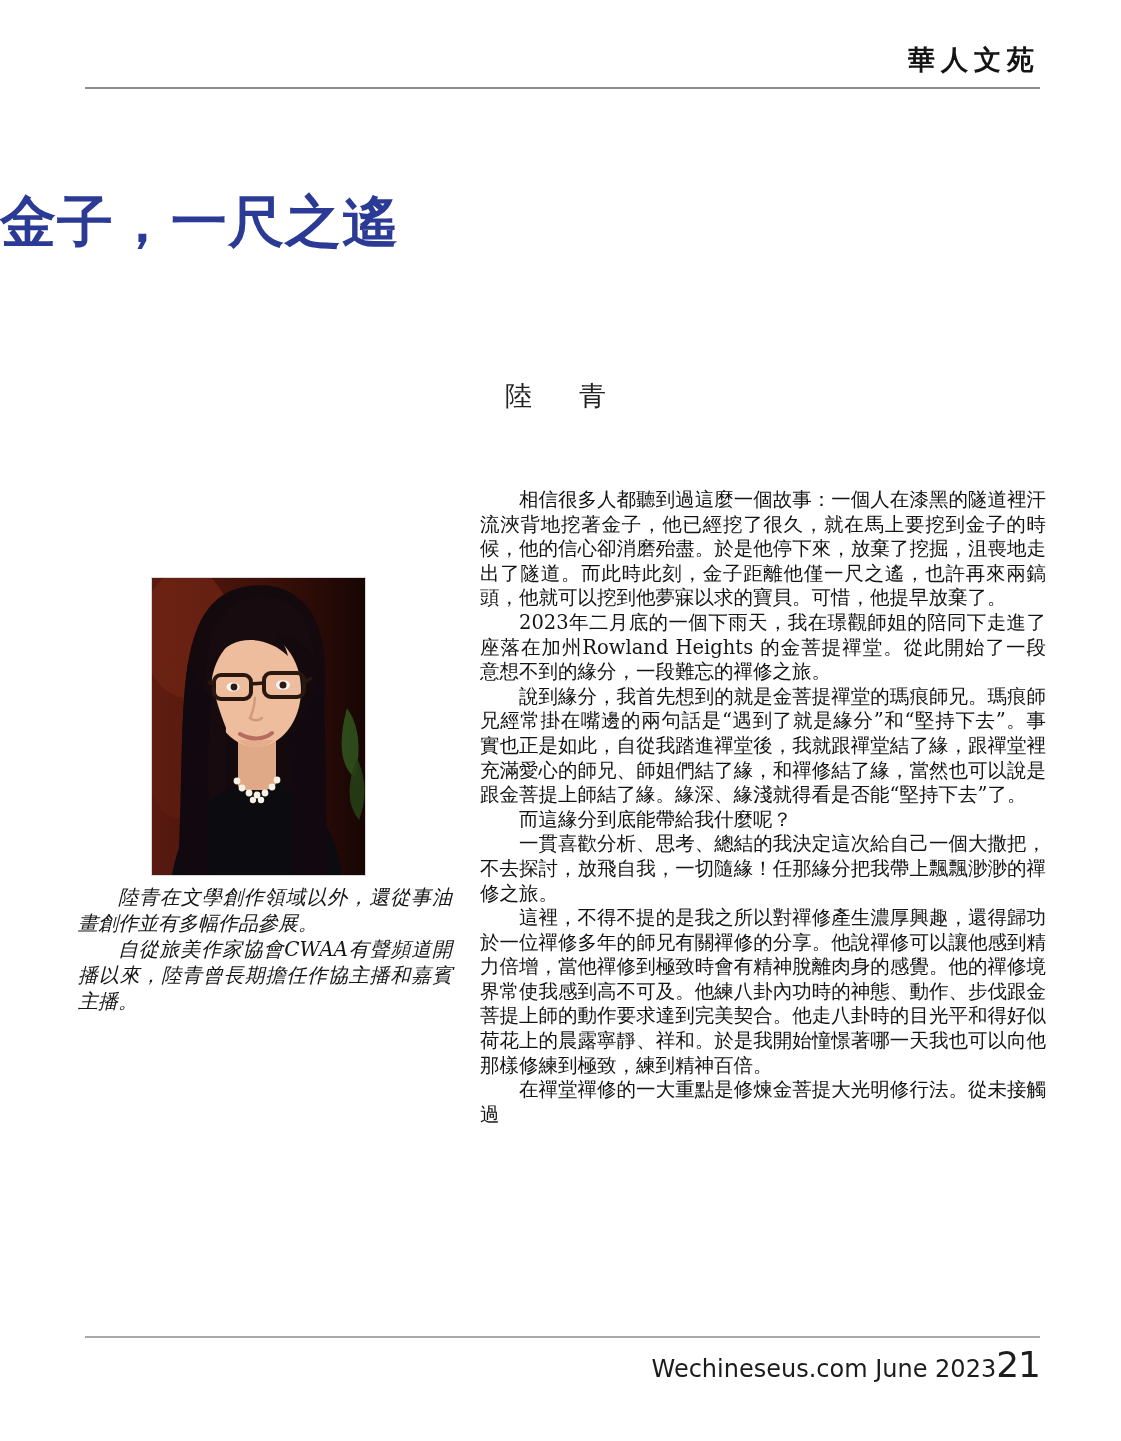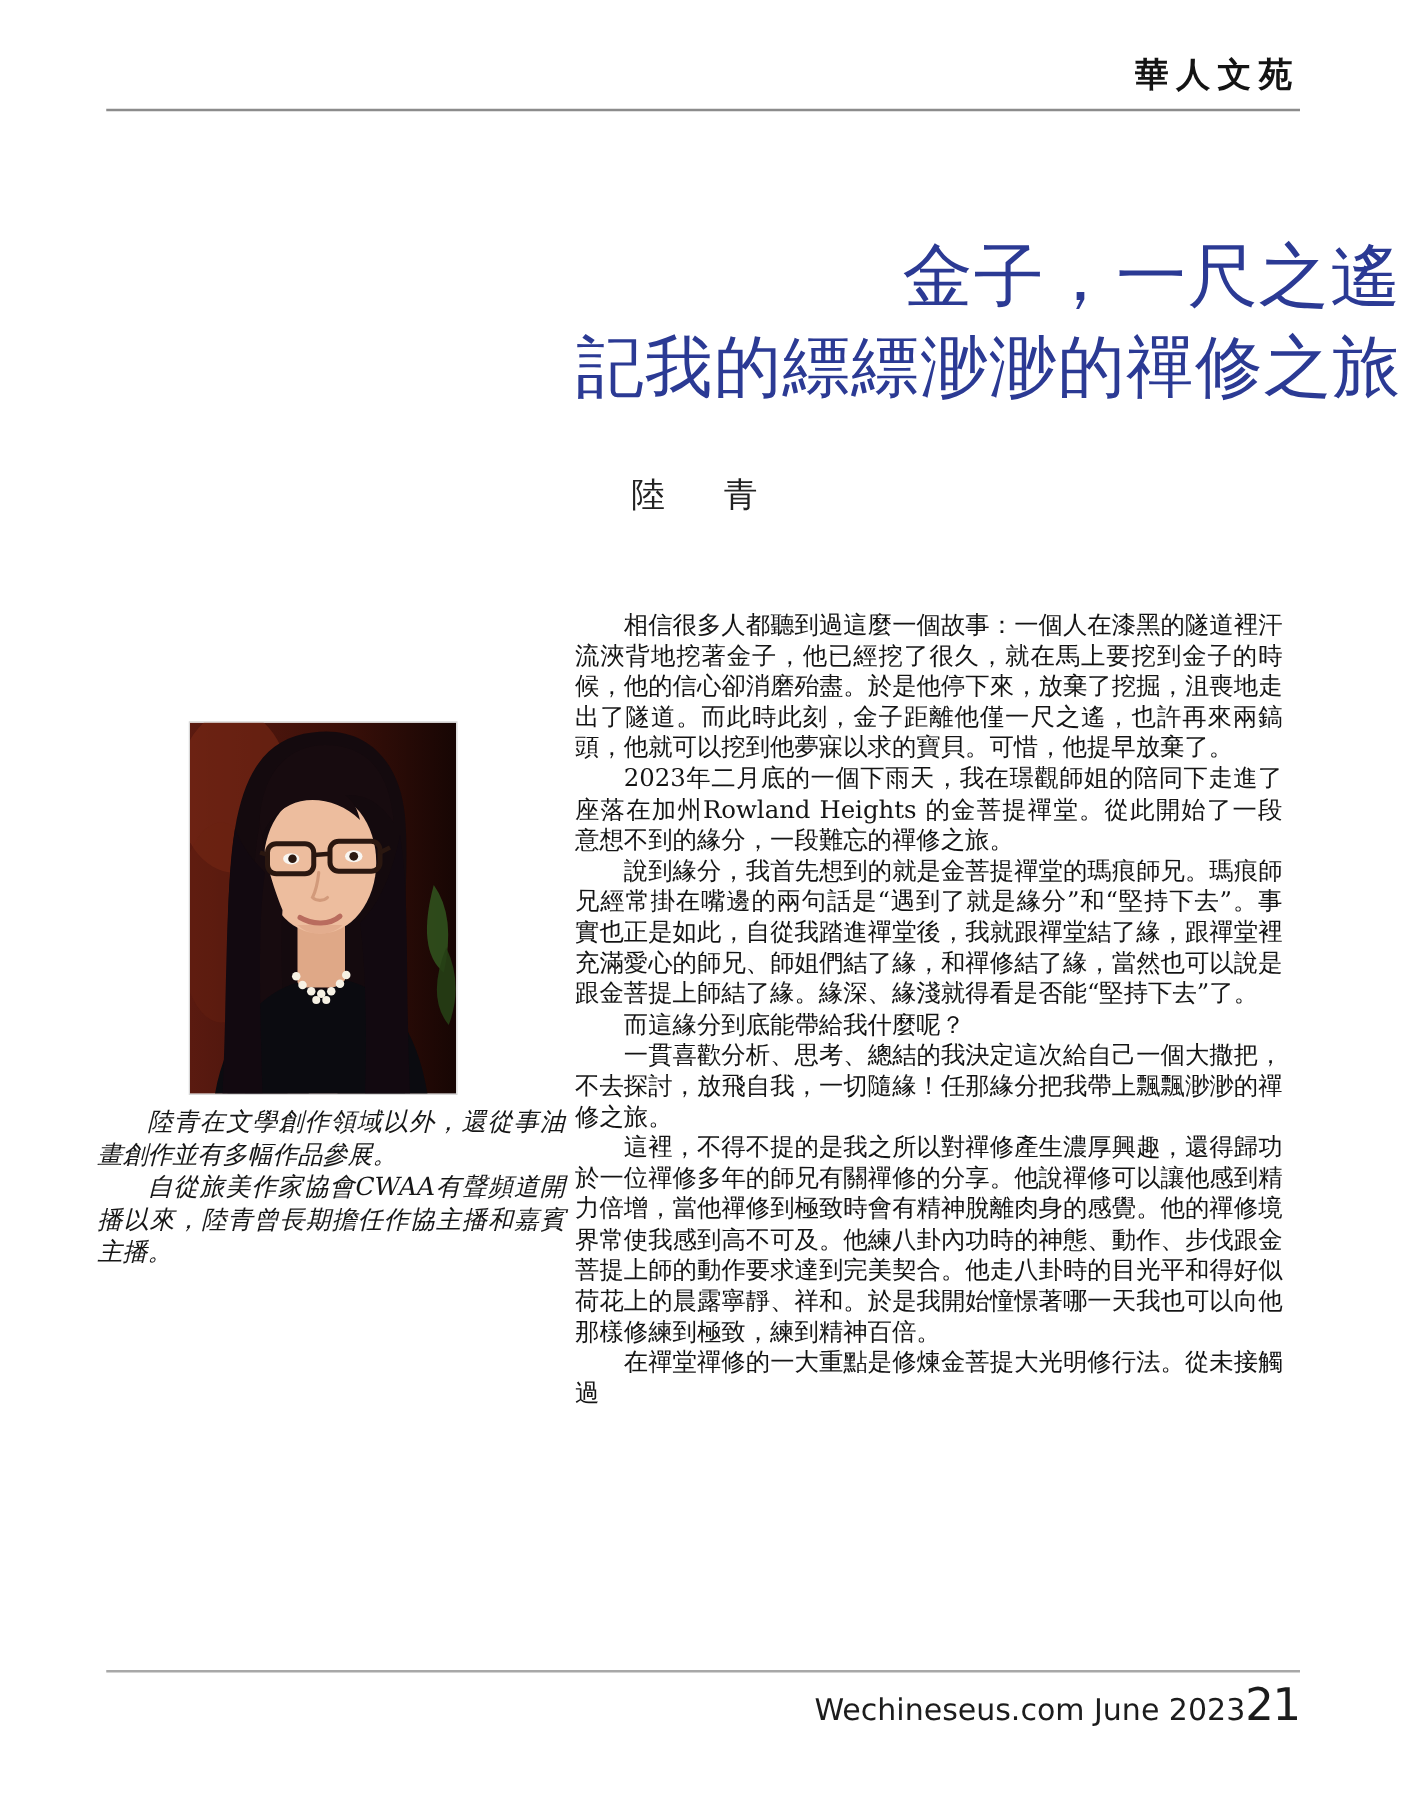--- a/index.html
+++ b/index.html
@@ -29,24 +29,24 @@
     left: 85px;
     right: 81px;
     height: 2px;
     background: #8c8c8c;
   }
   .title {
     position: absolute;
     top: 186px;
     left: 0;
     width: 100%;
-    text-align: right;
+    text-align: left;
     color: #2b3a94;
     font-family: "DejaVu Sans", sans-serif;
-    font-weight: 400;
+    font-weight: 700;
   }
   .title .line1 { display: block; font-size: 56px; line-height: 72px; letter-spacing: 1px; }
   .title .line2 { display: block; font-size: 54px; line-height: 72px; letter-spacing: 1px; }
   .author {
     position: absolute;
     top: 378px;
     left: 0;
     width: 100%;
     text-align: center;
     font-size: 27px;
@@ -71,21 +71,21 @@
     font-style: italic;
     font-size: 20px;
     line-height: 26px;
     color: #161616;
     text-align: justify;
   }
   .bio p { text-indent: 2em; }
   .body-col {
     position: absolute;
     top: 488px;
-    left: 460px;
+    left: 480px;
     width: 566px;
     font-family: "DejaVu Serif", serif;
     font-size: 19.5px;
     line-height: 24.6px;
     color: #141414;
     text-align: justify;
   }
   .body-col p { text-indent: 2em; }
   .footer-rule {
     position: absolute;
@@ -111,21 +111,20 @@
 </head>
 <body>
 
 <div class="page">
 
   <div class="header-label">華人文苑</div>
   <div class="header-rule"></div>
 
   <h1 class="title">
     <span class="line1">金子，一尺之遙</span>
-    <span class="line2">記我的縹縹渺渺的禪修之旅</span>
   </h1>
 
   <div class="author">陸　青</div>
 
   <div class="photo">
     <svg viewBox="0 0 213 297" width="213" height="297" xmlns="http://www.w3.org/2000/svg">
       <defs>
         <linearGradient id="bg" x1="0" y1="0" x2="1" y2="0">
           <stop offset="0" stop-color="#5a1a10"></stop>
           <stop offset="0.55" stop-color="#3c1009"></stop>

